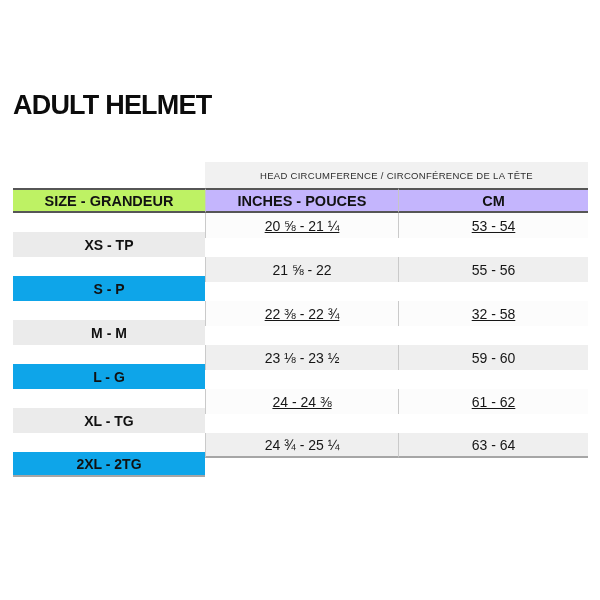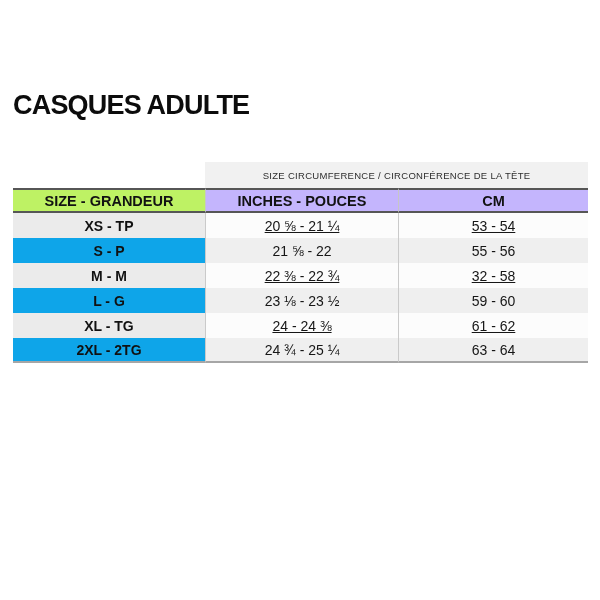--- a/index.html
+++ b/index.html
@@ -42,21 +42,21 @@
   
   .head { 
     height: 25px; font-weight: 700; font-size: 14.5px;
     border-top: 2px solid #565656; border-bottom: 2px solid #565656;
     color: #121212;
   }
   .head-size { background: #bef264; }
   .head-val  { background: #c4b5fd; border-left: 1px solid #c6c6c6; }
   
   .dcell { height: 25px; }
-  .c-size { font-weight: 700; }
+  .c-size { font-weight: 700; margin-top: 19px; }
   .c-val  { font-weight: 400; border-left: 1px solid #cacaca; color: #161616; }
   .row-odd  .c-size { background: #ebebeb; }
   .row-odd  .c-val  { background: #fcfcfc; text-decoration: underline; }
   .row-even .c-size { background: #0ea5e9; }
   .row-even .c-val  { background: #efefef; }
   .row-last .dcell { border-bottom: 2px solid #a6a6a6; }
   
   .trow { display: contents; }
 
   
@@ -64,27 +64,27 @@
     position: absolute; left: 10px; top: 368px; width: 585px;
     font-size: 10.5px; line-height: 14px; color: #1c1c1c;
   }
 </style>
 </head>
 <body>
 
 <div class="page">
 
   <div class="title-block">
-    <div>CASQUES ADULTE</div>
+    <div>ADULT HELMET</div>
   </div>
 
   <div class="size-table">
 
     <div class="group-spacer"></div>
-    <div class="cell group-header">SIZE CIRCUMFERENCE / CIRCONFÉRENCE DE LA TÊTE</div>
+    <div class="cell group-header">HEAD CIRCUMFERENCE / CIRCONFÉRENCE DE LA TÊTE</div>
 
     <div class="cell head head-size">SIZE - GRANDEUR</div>
     <div class="cell head head-val">INCHES - POUCES</div>
     <div class="cell head head-val">CM</div>
 
     <div class="trow row-odd">
       <div class="cell dcell c-size">XS - TP</div>
       <div class="cell dcell c-val">20 ⅝ - 21 ¼</div>
       <div class="cell dcell c-val">53 - 54</div>
     </div>

